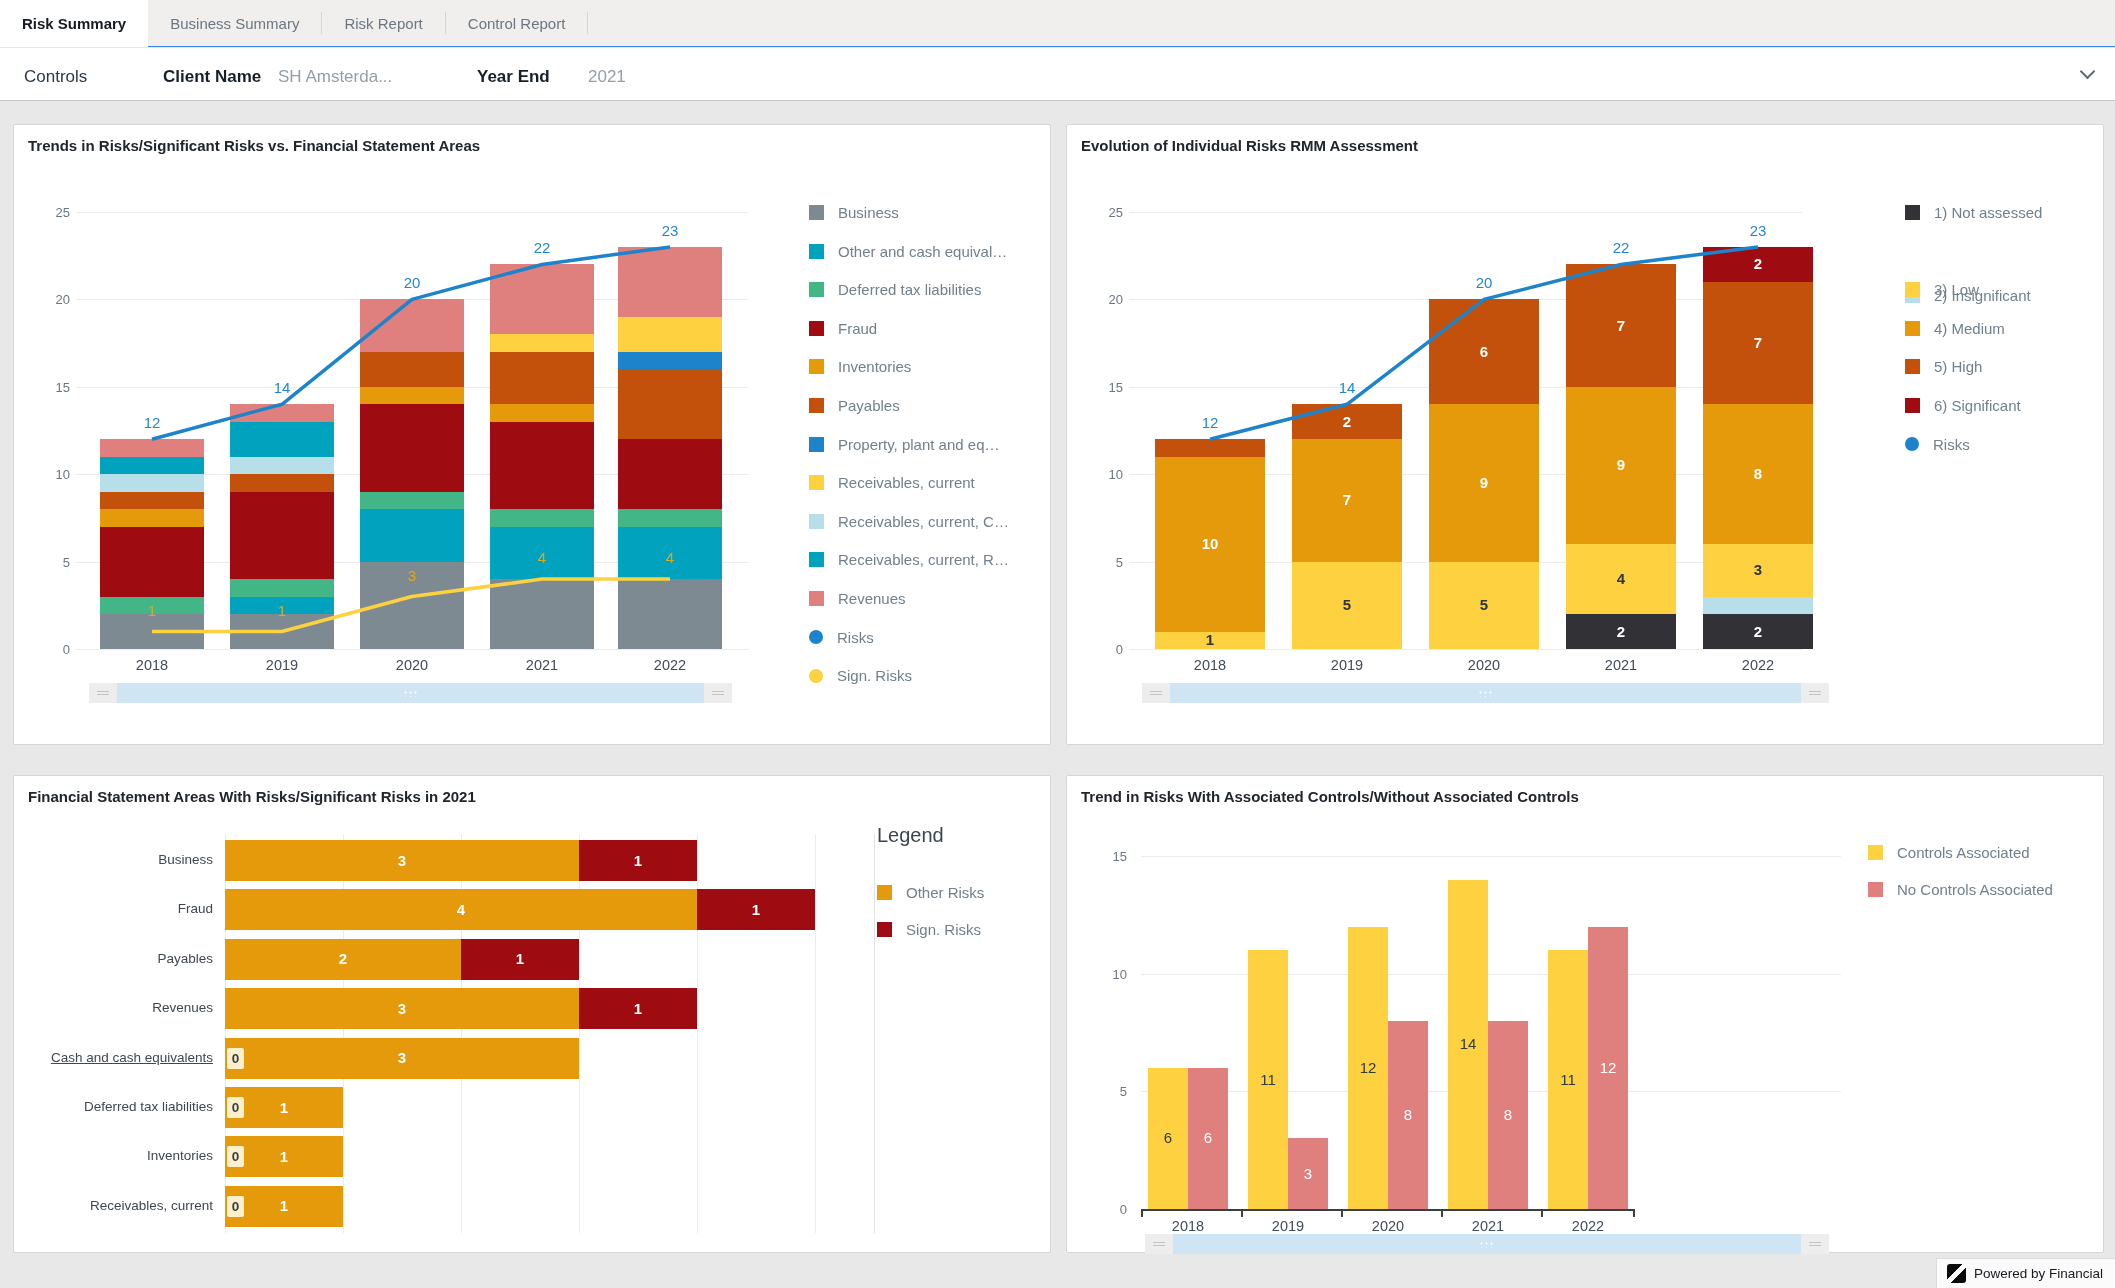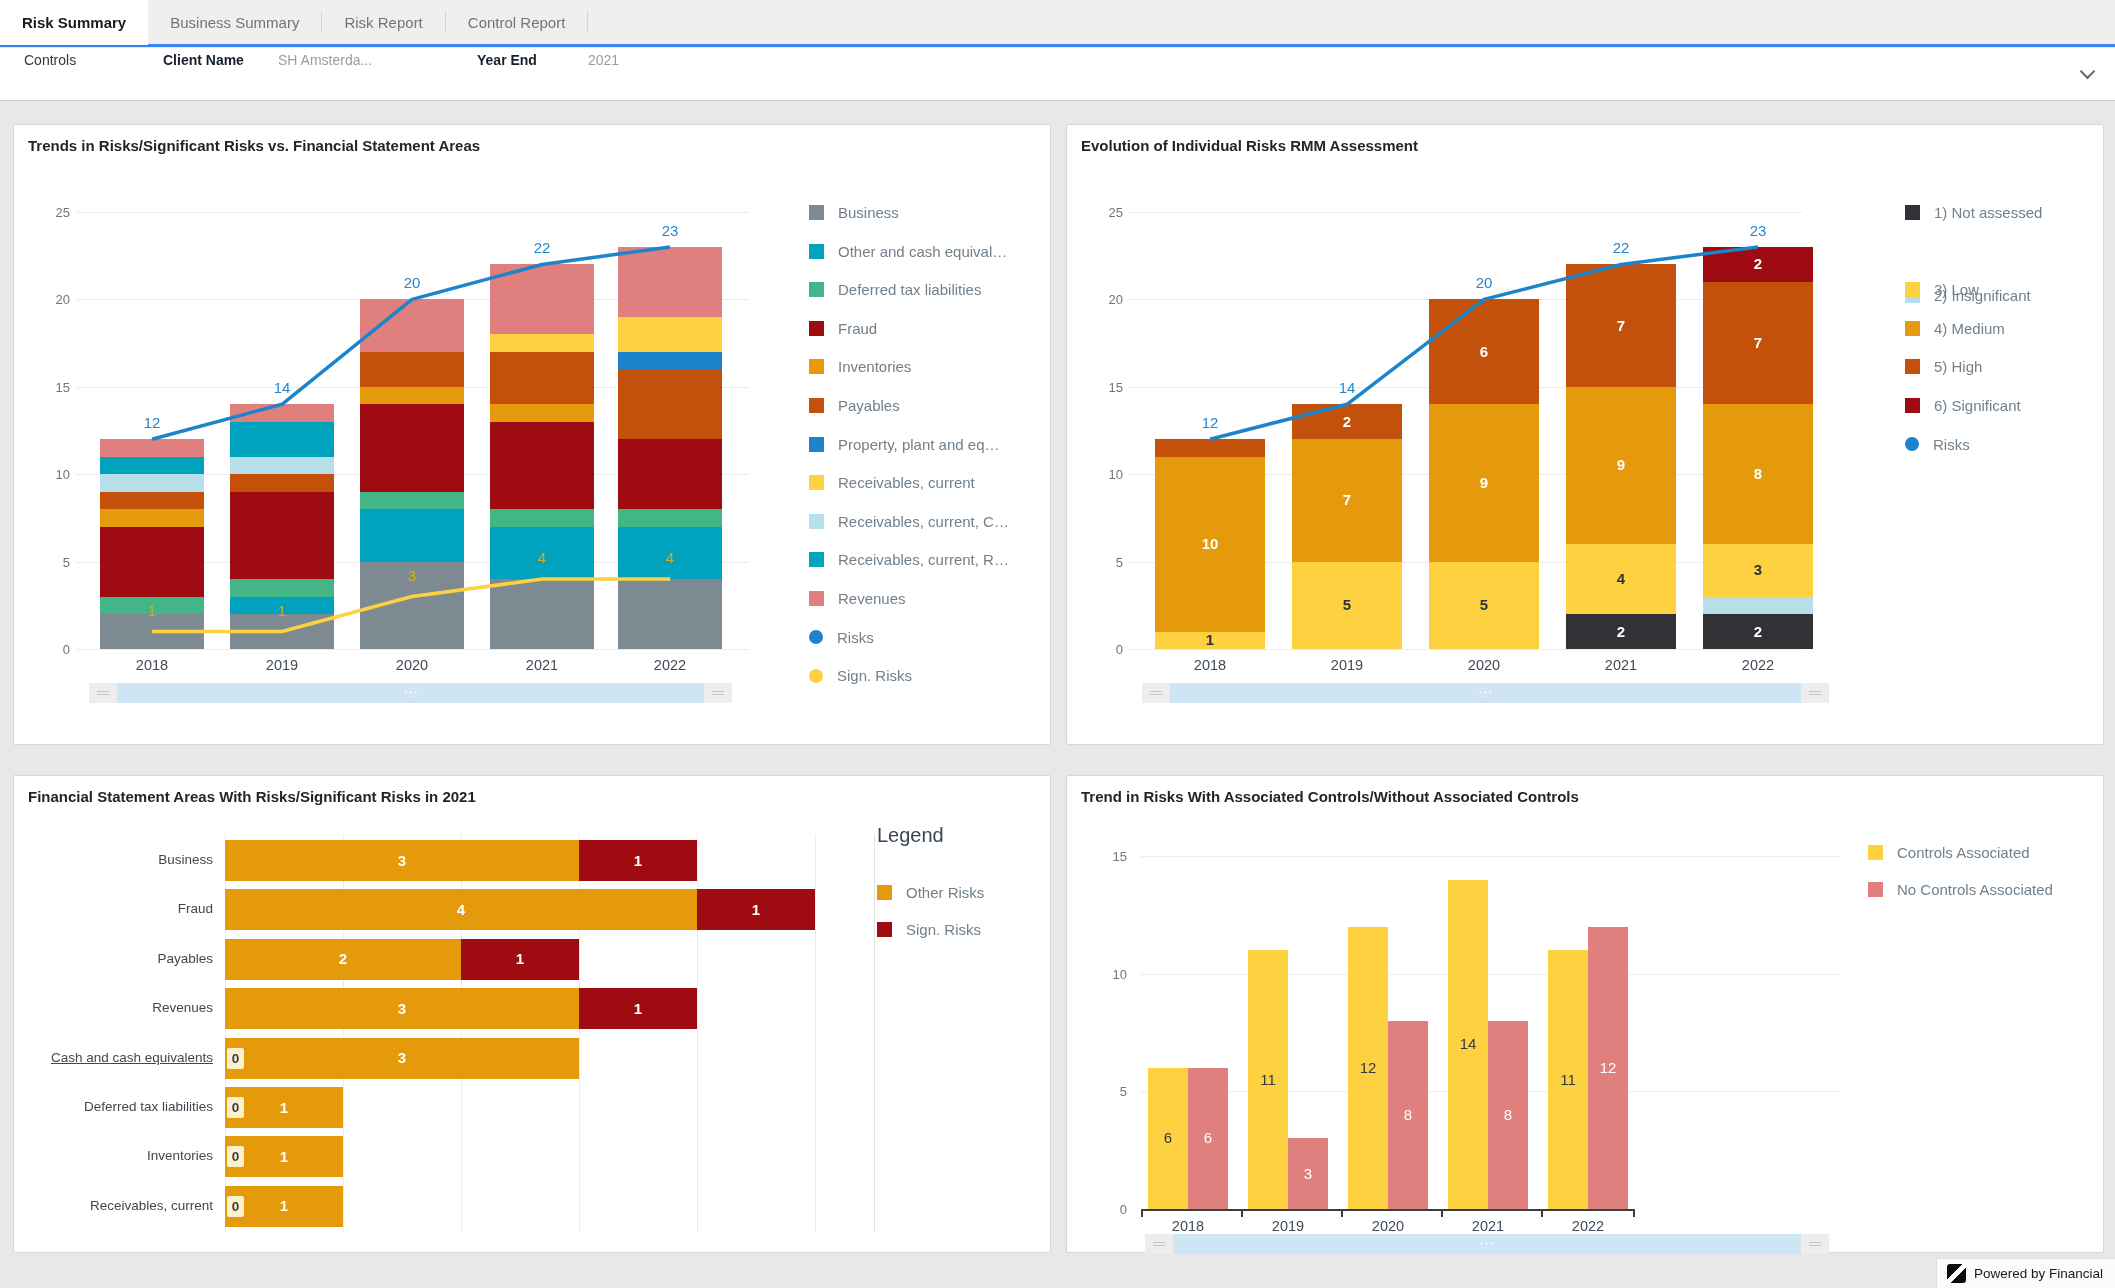--- a/index.html
+++ b/index.html
@@ -1,27 +1,27 @@
 <!DOCTYPE html>
 <html><head>
 <meta charset="utf-8">
 <style>
   * { margin:0; padding:0; box-sizing:border-box; }
   html,body { width:2115px; height:1288px; overflow:hidden; background:#e8e8e8;
     font-family:"Liberation Sans", sans-serif; }
   
   .tabbar { position:absolute; left:0; top:0; width:2115px; height:47px;
-    background:#f0efed; border-bottom:3px solid #3b82f6; display:flex; align-items:stretch; }
+    background:#f0efed; border-bottom:1px solid #3b82f6; display:flex; align-items:stretch; }
   .tab { display:flex; align-items:center; padding:0 22px; font-size:15px; color:#6c7680;
     cursor:pointer; position:relative; }
   .tab.active { background:#ffffff; color:#171c22; font-weight:bold; margin-bottom:-1px; padding-bottom:1px; }
   .tabdiv { width:1px; height:22px; background:#d5d5d5; align-self:center; }
   .controlsbar { position:absolute; left:0; top:48px; width:2115px; height:53px;
     background:#ffffff; border-bottom:1px solid #c3c7cb; }
-  .controlsbar span { position:absolute; top:4px; font-size:14px; white-space:nowrap; }
+  .controlsbar span { position:absolute; top:19px; font-size:17px; white-space:nowrap; }
   .chev { position:absolute; right:22px; top:18px; width:11px; height:11px;
     border-right:2px solid #5f6b76; border-bottom:2px solid #5f6b76; transform:rotate(45deg); cursor:pointer; }
   
   .card { position:absolute; background:#ffffff; border:1px solid #d6d6d6; border-radius:2px; }
   .ctitle { position:absolute; left:14px; top:12px; font-size:15px; font-weight:bold; color:#21252c; white-space:nowrap; }
   .gridh { position:absolute; height:1px; background:#ececec; }
   .gridv { position:absolute; width:1px; background:#ececec; }
   .ytick { position:absolute; width:44px; text-align:right; font-size:13px; color:#6b7682; }
   .xcat  { position:absolute; text-align:center; font-size:14.5px; color:#414c58; }
   .seg   { position:absolute; }

